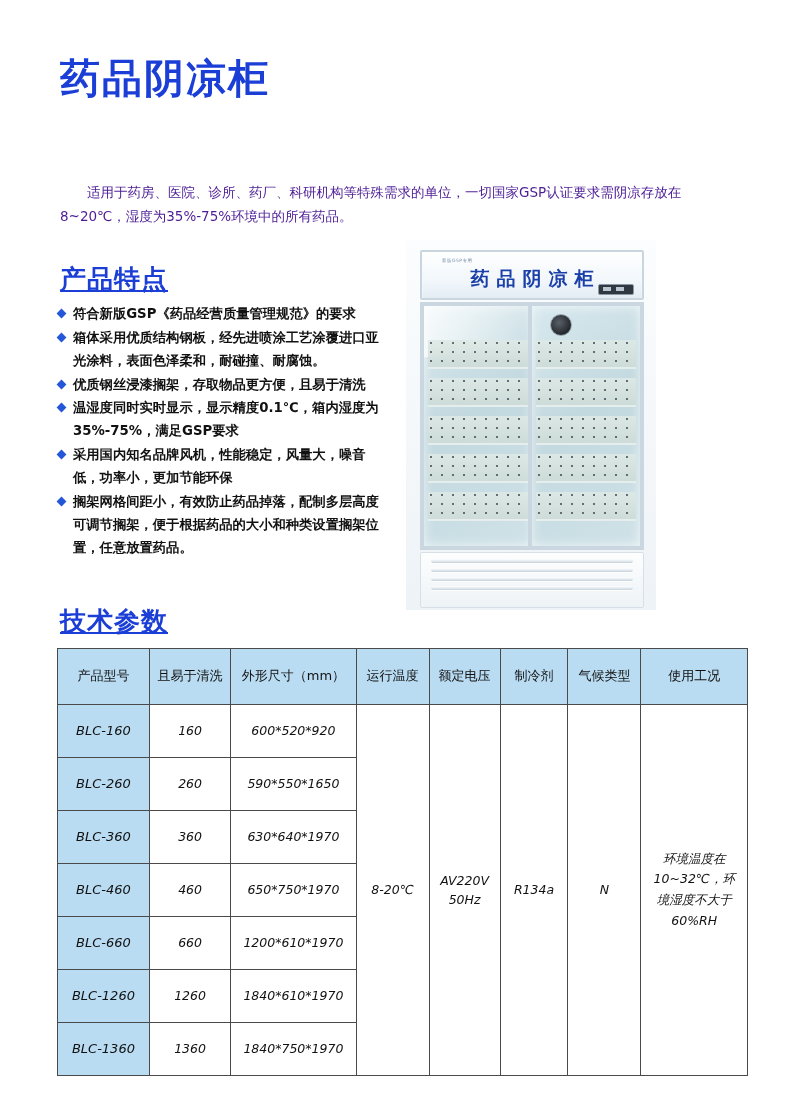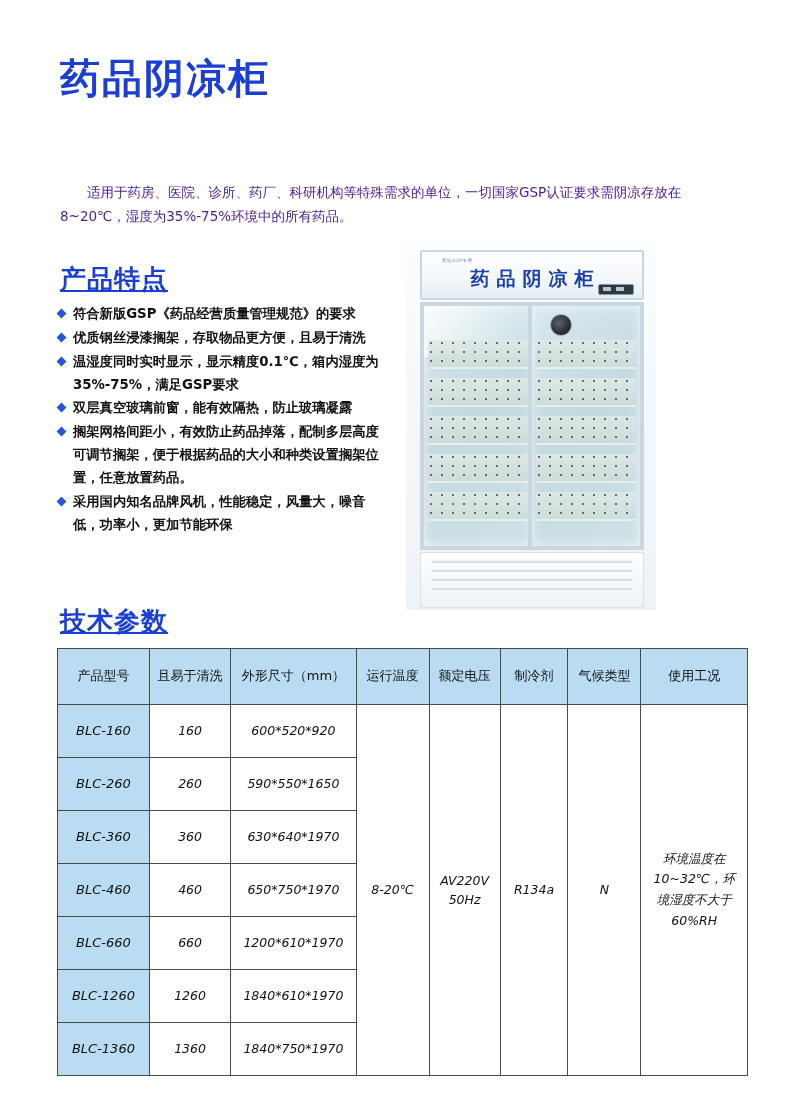--- a/index.html
+++ b/index.html
@@ -273,37 +273,37 @@
 
 <div class="section-heading features">产品特点</div>
 
 <ul class="feature-list">
   <li class="feature-item">
     <span class="diamond-bullet"></span>
     <span>符合新版GSP《药品经营质量管理规范》的要求</span>
   </li>
   <li class="feature-item">
     <span class="diamond-bullet"></span>
+    <span>箱体采用优质结构钢板，经先进喷涂工艺涂覆进口亚光涂料，表面色泽柔和，耐碰撞、耐腐蚀。</span>
+  </li>
+  <li class="feature-item">
+    <span class="diamond-bullet"></span>
     <span>优质钢丝浸漆搁架，存取物品更方便，且易于清洗</span>
   </li>
   <li class="feature-item">
     <span class="diamond-bullet"></span>
     <span>温湿度同时实时显示，显示精度0.1℃，箱内湿度为35%-75%，满足GSP要求</span>
   </li>
   <li class="feature-item">
     <span class="diamond-bullet"></span>
-    <span>双层真空玻璃前窗，能有效隔热，防止玻璃凝露</span>
+    <span>采用国内知名品牌风机，性能稳定，风量大，噪音低，功率小，更加节能环保</span>
   </li>
   <li class="feature-item">
     <span class="diamond-bullet"></span>
     <span>搁架网格间距小，有效防止药品掉落，配制多层高度可调节搁架，便于根据药品的大小和种类设置搁架位置，任意放置药品。</span>
-  </li>
-  <li class="feature-item">
-    <span class="diamond-bullet"></span>
-    <span>采用国内知名品牌风机，性能稳定，风量大，噪音低，功率小，更加节能环保</span>
   </li>
 </ul>
 
 <div class="product-figure">
   <div class="cabinet">
 
     <div class="cabinet-sign">
       <div class="sign-small">新版GSP专用</div>
       <div class="sign-main">药品阴凉柜</div>
       <div class="sign-panel"></div>

